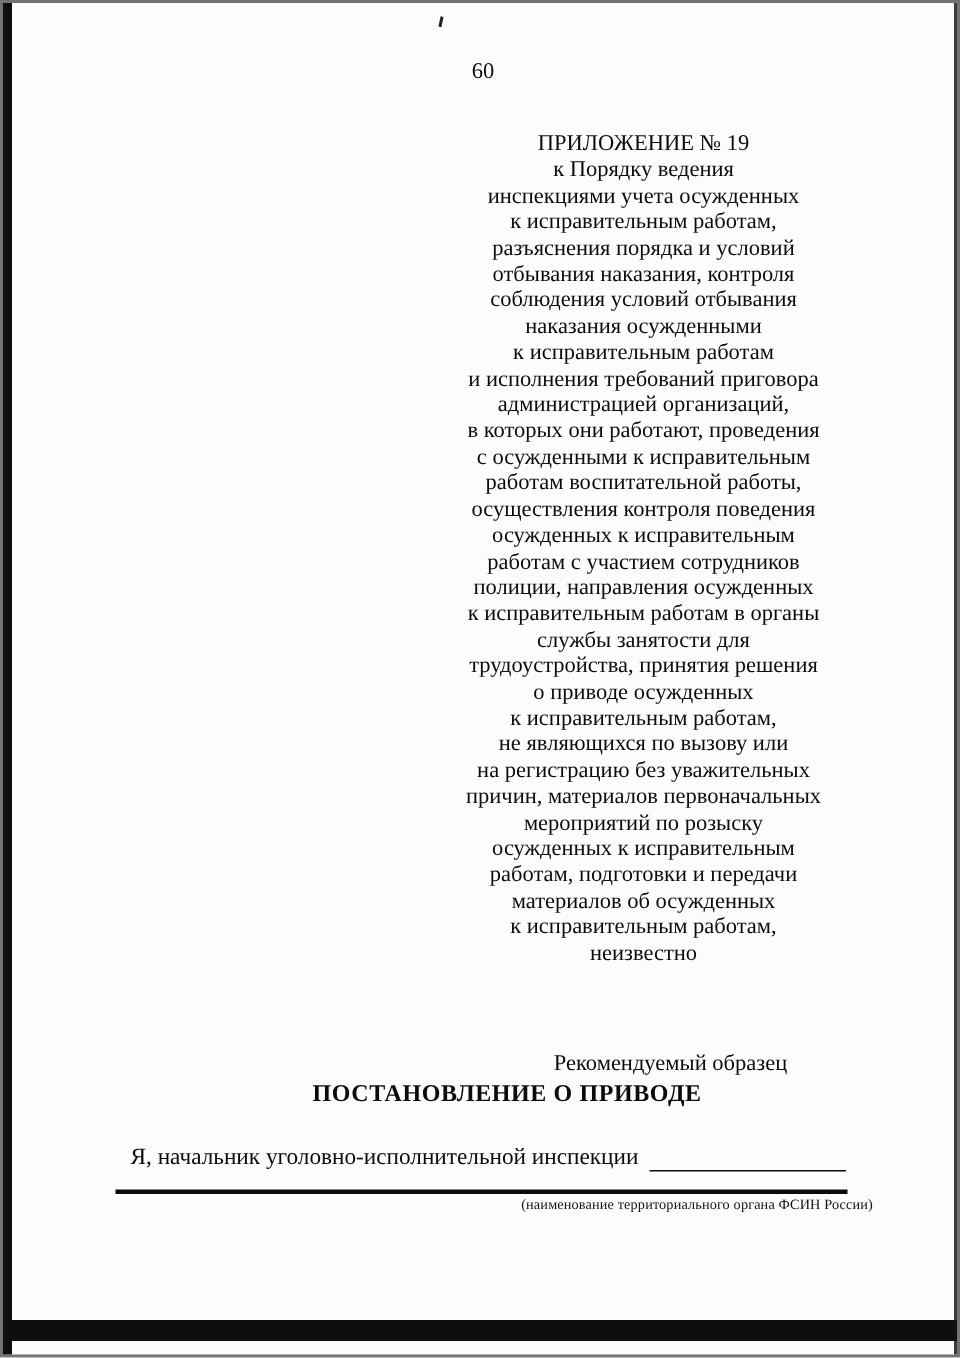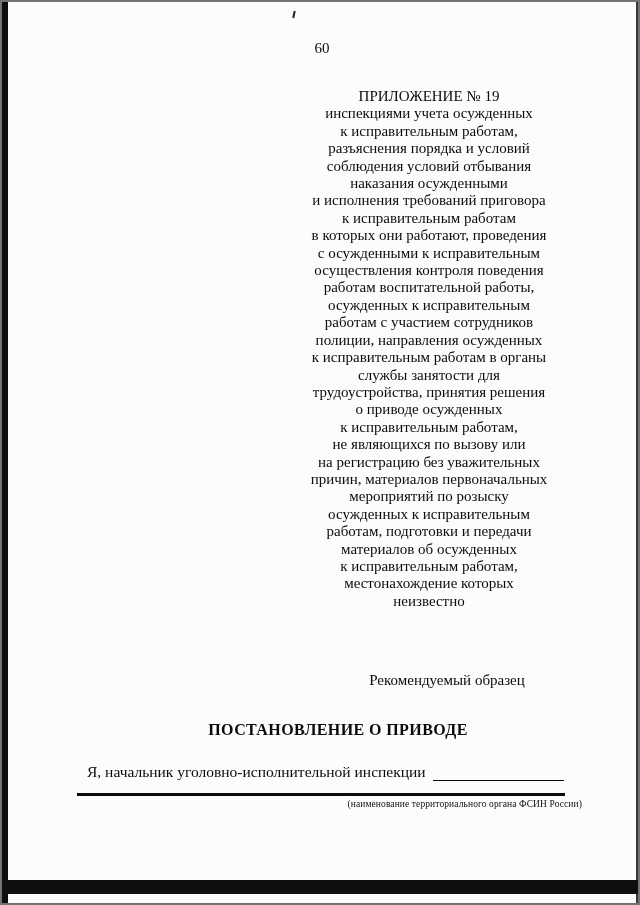--- a/index.html
+++ b/index.html
@@ -58,21 +58,21 @@
     font-size: 15px;
     line-height: 17.4px;
     margin-top: 11px;
   }
   .appendix-title {
     font-size: 15px;
     line-height: 17.4px;
   }
   .sample-label {
     position: absolute;
-    top: 670px; left: 297px;
+    top: 699px; left: 297px;
     width: 296px;
     text-align: center;
     font-size: 15px;
   }
   .form-title {
     position: absolute;
     top: 719px; left: 16px;
     width: 640px;
     text-align: center;
     font-weight: bold;
@@ -121,48 +121,50 @@
   <div class="edge-left"></div>
   <div class="edge-right"></div>
   <div class="edge-bottom"></div>
   <div class="tick-artifact"></div>
 
   <div class="page-number">60</div>
 
   <div class="appendix">
     <div class="appendix-title">ПРИЛОЖЕНИЕ № 19</div>
     <div>
+        <div class="appendix-line">к Порядку ведения</div>
         <div class="appendix-line">инспекциями учета осужденных</div>
         <div class="appendix-line">к исправительным работам,</div>
         <div class="appendix-line">разъяснения порядка и условий</div>
+        <div class="appendix-line">отбывания наказания, контроля</div>
         <div class="appendix-line">соблюдения условий отбывания</div>
         <div class="appendix-line">наказания осужденными</div>
+        <div class="appendix-line">к исправительным работам</div>
         <div class="appendix-line">и исполнения требований приговора</div>
-        <div class="appendix-line">к исправительным работам</div>
+        <div class="appendix-line">администрацией организаций,</div>
         <div class="appendix-line">в которых они работают, проведения</div>
         <div class="appendix-line">с осужденными к исправительным</div>
+        <div class="appendix-line">работам воспитательной работы,</div>
         <div class="appendix-line">осуществления контроля поведения</div>
-        <div class="appendix-line">работам воспитательной работы,</div>
         <div class="appendix-line">осужденных к исправительным</div>
         <div class="appendix-line">работам с участием сотрудников</div>
         <div class="appendix-line">полиции, направления осужденных</div>
         <div class="appendix-line">к исправительным работам в органы</div>
         <div class="appendix-line">службы занятости для</div>
         <div class="appendix-line">трудоустройства, принятия решения</div>
         <div class="appendix-line">о приводе осужденных</div>
         <div class="appendix-line">к исправительным работам,</div>
         <div class="appendix-line">не являющихся по вызову или</div>
         <div class="appendix-line">на регистрацию без уважительных</div>
         <div class="appendix-line">причин, материалов первоначальных</div>
         <div class="appendix-line">мероприятий по розыску</div>
         <div class="appendix-line">осужденных к исправительным</div>
         <div class="appendix-line">работам, подготовки и передачи</div>
         <div class="appendix-line">материалов об осужденных</div>
         <div class="appendix-line">к исправительным работам,</div>
-        <div class="appendix-line">местонахождение которых</div>
         <div class="appendix-line">неизвестно</div>
       </div>
   </div>
 
   <div class="sample-label">Рекомендуемый образец</div>
 
   <div class="form-title">ПОСТАНОВЛЕНИЕ О ПРИВОДЕ</div>
 
   <div class="intro-line">
     <span class="intro-text">Я, начальник уголовно-исполнительной инспекции</span>

